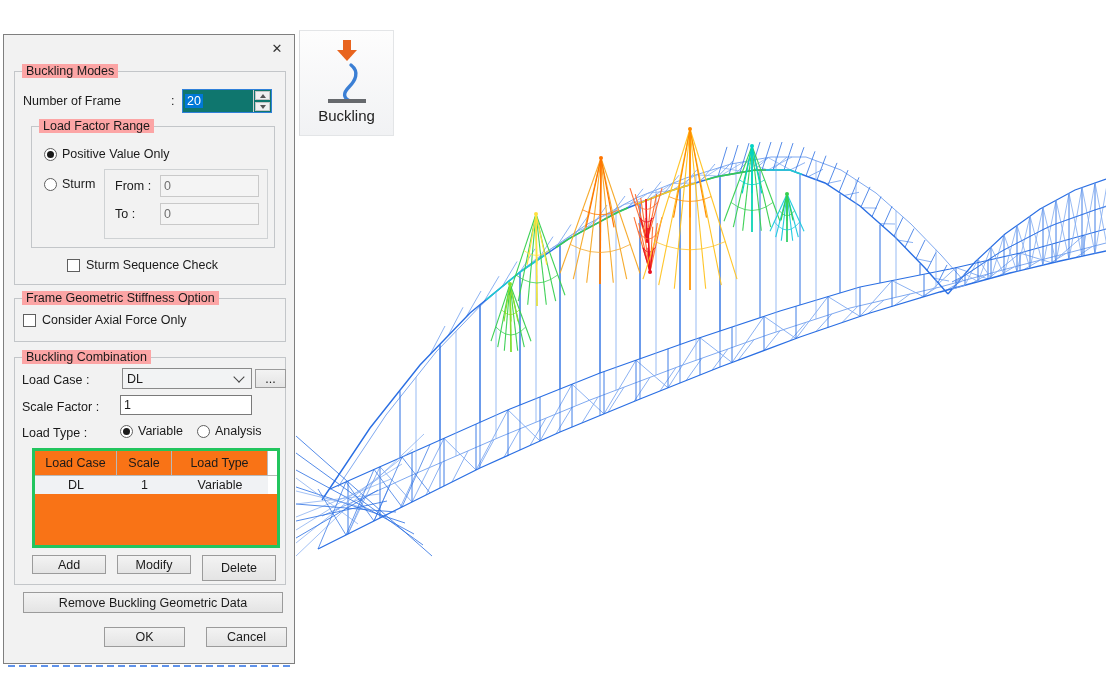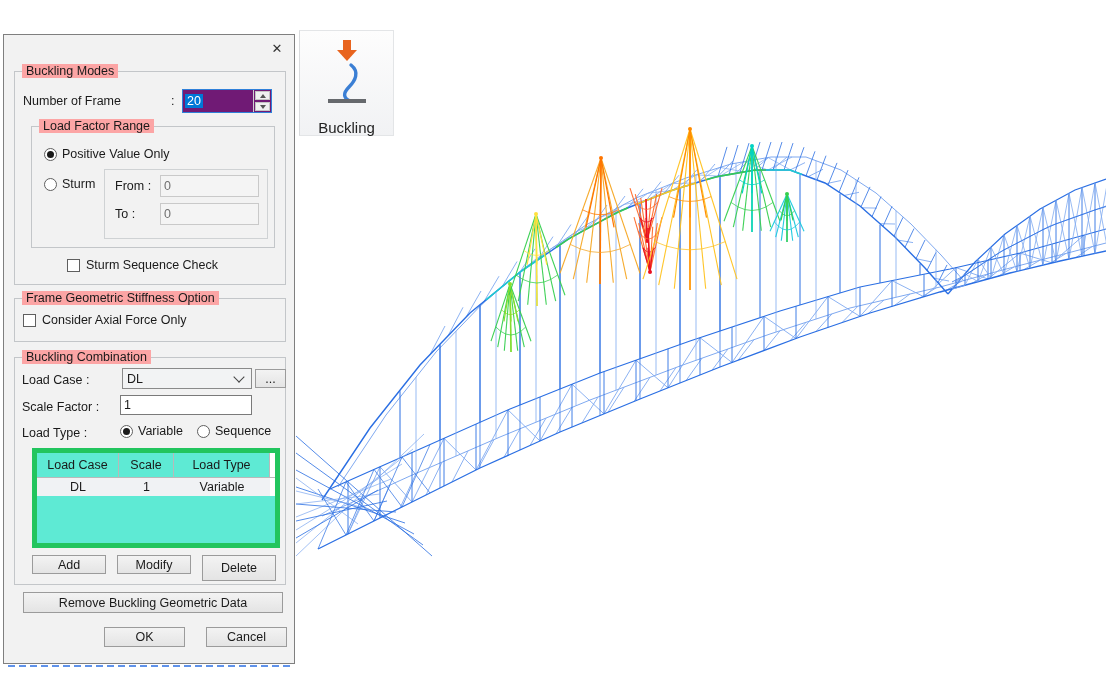--- a/index.html
+++ b/index.html
@@ -7,21 +7,21 @@
   #stage{position:relative;width:1106px;height:692px;overflow:hidden;background:#fff;}
   .abs{position:absolute;}
   #bridge{position:absolute;left:0;top:0;width:1106px;height:692px;}
 
   
   .ribbon-btn{left:299px;top:30px;width:93px;height:104px;
     background:linear-gradient(#fdfdfd,#f1f2f4);
     border:1px solid #e3e5e7;border-left:1px solid #d9dbdd;
     display:flex;flex-direction:column;align-items:center;justify-content:flex-start;cursor:pointer;}
   .ribbon-btn .icon-wrap{margin-top:8px;width:46px;height:66px;position:relative;}
-  .ribbon-btn .cap{font-size:15px;color:#222;margin-top:14px;}
+  .ribbon-btn .cap{font-size:15px;color:#222;margin-top:2px;}
 
   
   .dialog{left:3px;top:34px;width:290px;height:628px;background:#f2f2f2;
     border:1px solid #7f7f7f;box-sizing:content-box;font-size:12.5px;}
   .titlebar{position:absolute;left:0;top:0;right:0;height:27px;background:#ffffff;
     border-bottom:1px solid #ffffff;display:flex;align-items:center;}
   .titlebar .t{margin-left:9px;font-size:13px;color:#111;}
   .close-btn{position:absolute;right:0;top:0;width:34px;height:27px;display:flex;
     align-items:center;justify-content:center;font-size:13px;color:#333;cursor:pointer;}
   .grp{position:absolute;border:1px solid #c3c6c9;}
@@ -35,34 +35,34 @@
     box-sizing:border-box;cursor:pointer;}
   .radio{position:absolute;display:flex;align-items:center;cursor:pointer;}
   .radio .rc{width:13px;height:13px;border:1px solid #5f5f5f;border-radius:50%;background:#fff;
     box-sizing:border-box;position:relative;flex:0 0 13px;}
   .radio.sel .rc:after{content:"";position:absolute;left:2px;top:2px;width:7px;height:7px;
     border-radius:50%;background:#1a1a1a;}
   .radio .rl{margin-left:5px;white-space:nowrap;}
   .chk{position:absolute;display:flex;align-items:center;cursor:pointer;}
   .chk .cb{width:13px;height:13px;border:1px solid #5f5f5f;background:#fff;box-sizing:border-box;flex:0 0 13px;}
   .chk .cl{margin-left:6px;white-space:nowrap;}
-  .spin{position:absolute;background:#701a75;border:1px solid #2f80d9;display:flex;box-sizing:border-box;}
+  .spin{position:absolute;background:#0f766e;border:1px solid #2f80d9;display:flex;box-sizing:border-box;}
   .spin .val{flex:1;display:flex;align-items:center;padding-left:2px;}
   .spin .val span{background:#0078d7;color:#fff;padding:0 2px;}
   .spin .arrows{width:17px;border-left:1px solid #d0d0d0;display:flex;flex-direction:column;}
   .spin .arrows div{flex:1;background:#f0f0f0;border:1px solid #c5c5c5;margin:1px;
     display:flex;align-items:center;justify-content:center;cursor:pointer;}
   .tri-up{width:0;height:0;border-left:3px solid transparent;border-right:3px solid transparent;border-bottom:4px solid #555;}
   .tri-dn{width:0;height:0;border-left:3px solid transparent;border-right:3px solid transparent;border-top:4px solid #555;}
   .select{position:absolute;background:#f2f3f4;border:1px solid #8a8a8a;display:flex;align-items:center;
     box-sizing:border-box;cursor:pointer;}
   .select .sv{flex:1;padding-left:4px;}
   .chev{width:7px;height:7px;border-right:1.5px solid #444;border-bottom:1.5px solid #444;
     transform:rotate(45deg);margin:-3px 8px 0 0;}
-  .tbl{position:absolute;background:#5eead4;border:5px solid #22c55e;box-sizing:border-box;text-align:right;}
+  .tbl{position:absolute;background:#f97316;border:3px solid #22c55e;box-sizing:border-box;text-align:right;}
   .tbl .hrow{display:flex;height:24px;border-bottom:1px solid #b9b9b9;}
   .tbl .hrow div{display:flex;align-items:center;justify-content:center;border-right:1px solid #b9b9b9;box-sizing:border-box;}
   .tbl .drow{display:flex;height:18px;background:#f0f2f4;}
   .tbl .drow div{display:flex;align-items:center;justify-content:center;box-sizing:border-box;}
   .c1{width:82px;} .c2{width:55px;} .c3{width:96px;} .c4{flex:1;border-right:none!important;background:#fff;}
 </style>
 </head>
 <body>
 
 <div id="stage">
@@ -537,21 +537,21 @@
         <span>1</span>
       </div>
 
       <span class="lbl" style="left:7px;top:68px;">Load Type :</span>
       <div class="radio sel" style="left:105px;top:66px;">
         <span class="rc"></span>
         <span class="rl">Variable</span>
       </div>
       <div class="radio" style="left:182px;top:66px;">
         <span class="rc"></span>
-        <span class="rl">Sequence</span>
+        <span class="rl">Analysis</span>
       </div>
 
       <div class="tbl" style="left:17px;top:90px;width:248px;height:100px;">
         <div class="hrow">
           <div class="c1">Load Case</div>
           <div class="c2">Scale</div>
           <div class="c3">Load Type</div>
           <div class="c4"></div>
         </div>
         <div class="drow">

